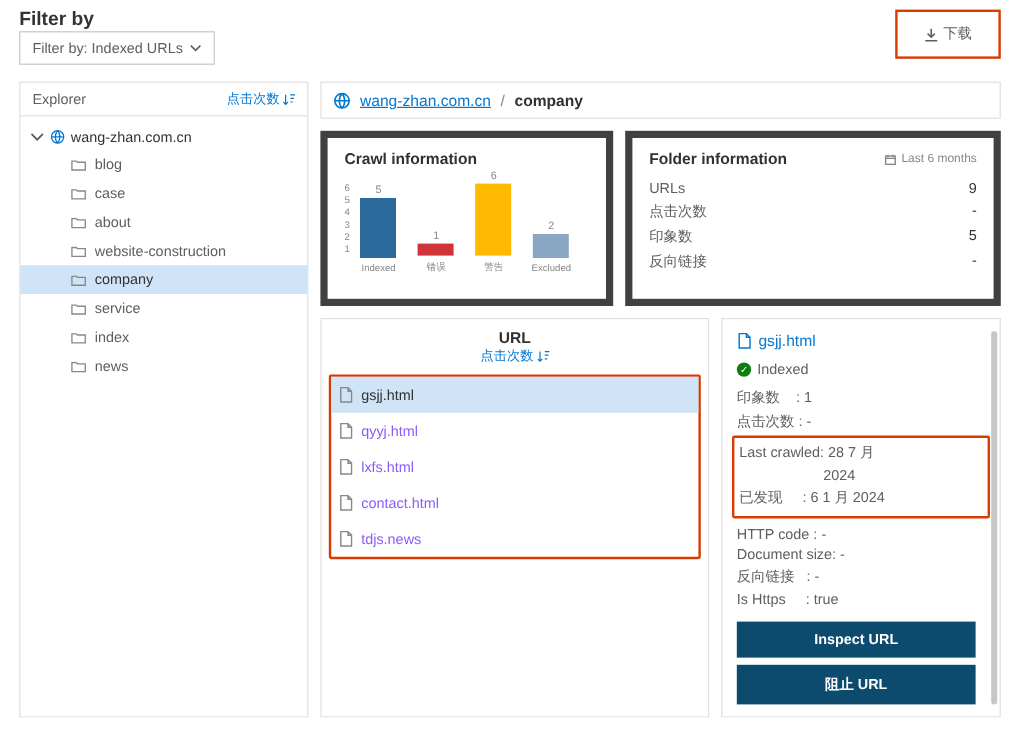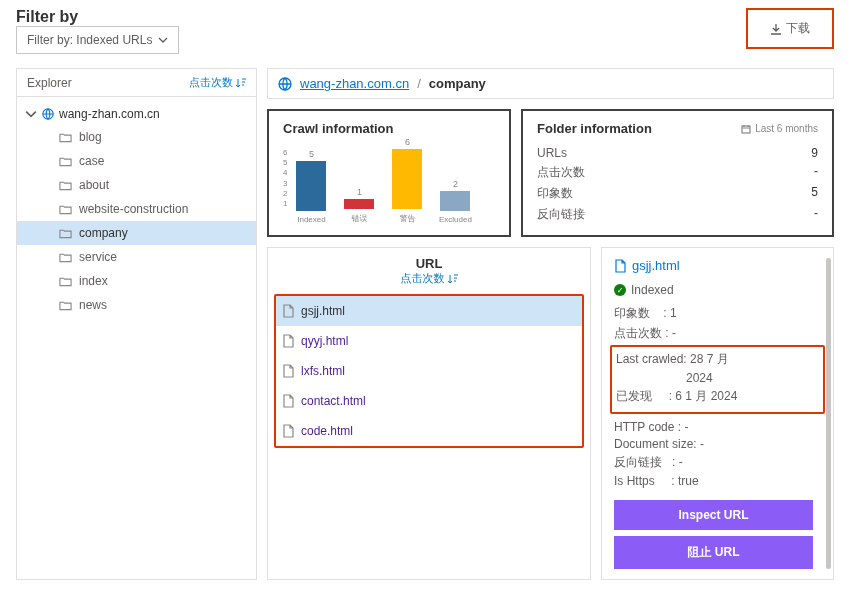--- a/index.html
+++ b/index.html
@@ -21,55 +21,55 @@
 .tree-root svg { width: 12px; height: 12px; }
 .tree-item { padding: 5px 8px 5px 42px; display: flex; align-items: center; gap: 7px; font-size: 12px; color: #605e5c; cursor: pointer; }
 .tree-item svg { width: 13px; height: 11px; flex-shrink: 0; }
 .tree-item.sel { background: #cfe4f7; color: #323130; }
 .right-col { flex: 1; display: flex; flex-direction: column; gap: 10px; }
 .crumb { border: 1px solid #e1dfdd; padding: 7px 10px; display: flex; align-items: center; gap: 8px; font-size: 13px; }
 .crumb .dm { color: #0078d4; cursor: pointer; text-decoration: underline; }
 .crumb .sep { color: #888; }
 .crumb .cur { font-weight: 600; }
 .info-row { display: flex; gap: 10px; }
-.card { border: 2px solid #404040; padding: 10px 14px 8px 14px; }
+.card { border: 6px solid #404040; padding: 10px 14px 18px 14px; }
 .card-title { font-weight: 600; font-size: 13px; margin-bottom: 8px; }
 .crawl-card { width: 244px; }
 .fold-card { flex: 1; position: relative; }
 .fold-hdr { display: flex; justify-content: space-between; align-items: center; margin-bottom: 10px; }
 .last6 { color: #888; font-size: 10px; display: flex; align-items: center; gap: 4px; }
 .kv { display: flex; justify-content: space-between; font-size: 12px; color: #605e5c; margin-bottom: 4px; }
 .kv .v { color: #323130; }
 .chart-wrap { display: flex; align-items: flex-end; gap: 6px; height: 80px; position: relative; }
 .y-ax { display: flex; flex-direction: column; justify-content: space-between; height: 60px; font-size: 8px; color: #888; margin-bottom: 16px; }
 .bars { display: flex; gap: 12px; align-items: flex-end; height: 100%; }
 .bar-grp { display: flex; flex-direction: column; align-items: center; width: 36px; }
 .bar-val { font-size: 9px; color: #888; margin-bottom: 2px; }
 .bar { width: 30px; }
 .bar-lbl { font-size: 8px; color: #888; margin-top: 4px; text-align: center; }
 .tbl-row { display: flex; gap: 10px; }
 .url-card { width: 324px; border: 1px solid #e1dfdd; }
 .url-hdr { display: flex; justify-content: space-between; align-items: center; padding: 8px 12px 8px 12px; flex-direction: column; }
 .url-hdr .t { font-weight: 600; font-size: 13px; }
 .url-list { padding-bottom: 8px; }
 .url-box { border: 2px solid #d83b01; margin: 0 6px 4px 6px; border-radius: 2px; }
-.url-item { padding: 8px 6px; display: flex; align-items: center; gap: 7px; font-size: 12px; color: #4c1d95; cursor: pointer; }
+.url-item { padding: 8px 6px; display: flex; align-items: center; gap: 7px; font-size: 12px; color: #8b5cf6; cursor: pointer; }
 .url-item svg { width: 12px; height: 14px; flex-shrink: 0; }
 .url-item.sel { background: #cfe4f7; color: #323130; }
 .detail-card { flex: 1; border: 1px solid #e1dfdd; padding: 10px 12px; position: relative; }
 .detail-card::after { content:''; position:absolute; right:2px; top:10px; bottom:10px; width:5px; background:#c8c6c4; border-radius:3px; }
 .detail-title { display: flex; align-items: center; gap: 6px; color: #0078d4; font-size: 13px; margin-bottom: 10px; cursor:pointer; }
 .detail-title svg { width: 12px; height: 14px; }
 .status { display: flex; align-items: center; gap: 5px; color: #605e5c; font-size: 12px; margin-bottom: 8px; }
 .status .dot { width: 12px; height: 12px; background: #107c10; border-radius: 50%; display:flex; align-items:center; justify-content:center; }
 .status .dot::after{content:'✓'; color:#fff; font-size:8px;}
 .dkv { font-size: 12px; color: #605e5c; margin-bottom: 3px; }
 .redbox { border: 2px solid #d83b01; padding: 4px 4px; margin: 2px -4px 6px -4px; border-radius:2px; }
 .btns { display: flex; flex-direction: column; gap: 6px; margin-top: 12px; padding-right:8px; }
-.btn-pri { background: #8b5cf6; color: #fff; text-align: center; padding: 8px 0; font-size: 12px; font-weight:600; cursor: pointer; }
+.btn-pri { background: #0c4a6e; color: #fff; text-align: center; padding: 8px 0; font-size: 12px; font-weight:600; cursor: pointer; }
 .folder-ic { fill: none; stroke: #888; stroke-width: 1.2; }
 .file-ic { fill: none; stroke: #888; stroke-width: 1.2; }
 .globe-ic path, .globe-ic circle { fill: none; stroke: #0078d4; stroke-width: 1.3; }
 .cal-ic { fill:none; stroke:#888; stroke-width:1.2; }
 </style>
 </head>
 <body>
 
 <div class="container">
   <div class="top-row">
@@ -276,21 +276,21 @@
                 <div class="url-item">
                   <svg class="file-ic" viewBox="0 0 12 14">
                     <path d="M2 1 H8 L11 4 V13 H2 Z M8 1 V4 H11"></path>
                   </svg>
                   <span>contact.html</span>
                 </div>
                 <div class="url-item">
                   <svg class="file-ic" viewBox="0 0 12 14">
                     <path d="M2 1 H8 L11 4 V13 H2 Z M8 1 V4 H11"></path>
                   </svg>
-                  <span>code.html</span>
+                  <span>tdjs.news</span>
                 </div>
               </div>
             </div>
         </div>
 
         <div class="detail-card">
           <div class="detail-title">
             <svg class="file-ic" viewBox="0 0 12 14">
                 <path d="M2 1 H8 L11 4 V13 H2 Z M8 1 V4 H11" stroke="#0078d4"></path>
               </svg>

